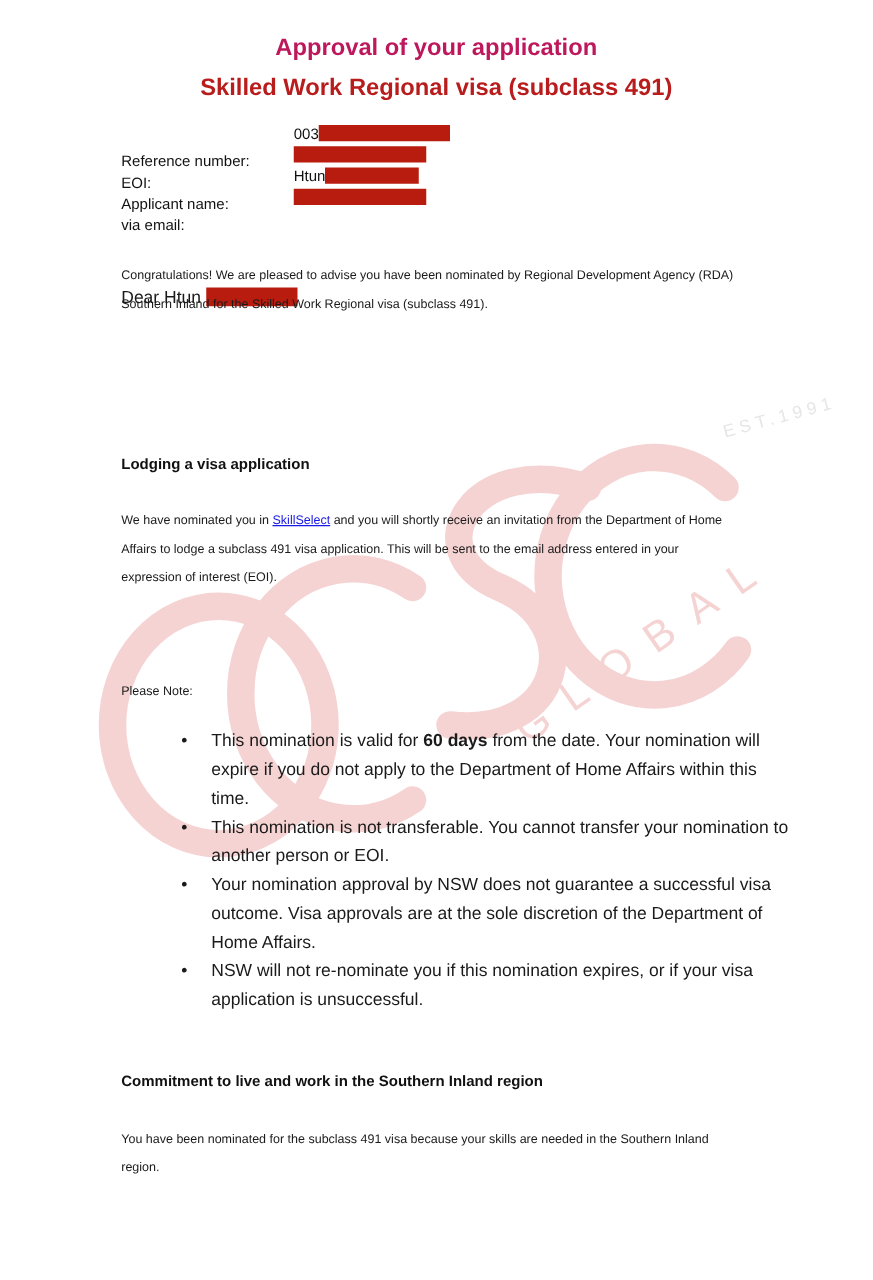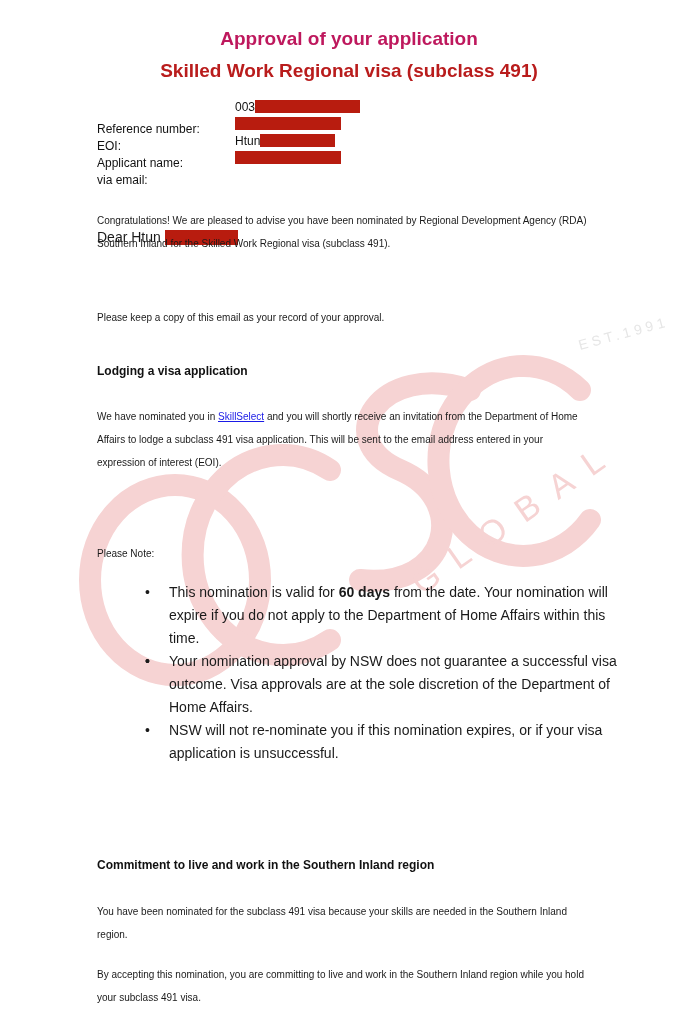--- a/index.html
+++ b/index.html
@@ -67,31 +67,29 @@
       <span class="meta-value"><span class="redact" style="width:106px"></span></span>
     </div>
   </div>
 
   <div class="greeting">
     <span>Dear Htun</span>
     <span class="redact" style="width:73px;height:15px;vertical-align:-3px"></span>
   </div>
 
   <div class="p" style="top:209px">Congratulations! We are pleased to advise you have been nominated by Regional Development Agency (RDA) Southern Inland for the Skilled Work Regional visa (subclass 491).</div>
-  <div class="p" style="top:306px">Please keep a copy of this email as your record of your approval.</div>
 
   <div class="h" style="top:364px">Lodging a visa application</div>
   <div class="p" style="top:405px;width:490px"><span>We have nominated you in </span><a class="link" href="#">SkillSelect</a><span> and you will shortly receive an invitation from the Department of Home Affairs to lodge a subclass 491 visa application. This will be sent to the email address entered in your expression of interest (EOI).</span></div>
 
   <div class="p" style="top:542px">Please Note:</div>
 
   <ul class="notes">
     <li><span class="bullet">•</span><span>This nomination is valid for </span><b>60 days</b><span> from the date. Your nomination will expire if you do not apply to the Department of Home Affairs within this time.</span></li>
-    <li><span class="bullet">•</span></li>
+    <li><span class="bullet">•</span><span>This nomination is not transferable. You cannot transfer your nomination to another person or EOI.</span></li>
     <li><span class="bullet">•</span><span>Your nomination approval by NSW does not guarantee a successful visa outcome. Visa approvals are at the sole discretion of the Department of Home Affairs.</span></li>
     <li><span class="bullet">•</span><span>NSW will not re-nominate you if this nomination expires, or if your visa application is unsuccessful.</span></li>
   </ul>
 
   <div class="h" style="top:858px">Commitment to live and work in the Southern Inland region</div>
   <div class="p" style="top:900px;width:490px">You have been nominated for the subclass 491 visa because your skills are needed in the Southern Inland region.</div>
-  <div class="p" style="top:963px;width:490px">By accepting this nomination, you are committing to live and work in the Southern Inland region while you hold your subclass 491 visa.</div>
 
 </div>
 
 </body></html>

